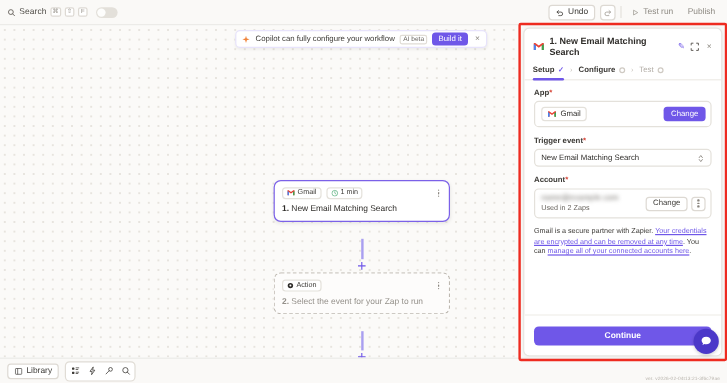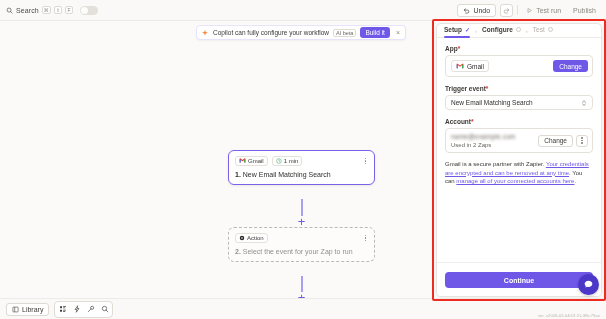--- a/index.html
+++ b/index.html
@@ -369,20 +369,36 @@
         <span>Select the event for your Zap to run</span>
       </div>
     </div>
 
     <div class="conn" style="top:255px; height:16px;"></div>
     <div class="plus-btn" style="top:270px;">+</div>
   </div>
 
   <div class="panel">
 
+    <div class="panel-head">
+      <span class="gmail-ico">
+        <svg width="10" height="7.5" viewBox="0 0 24 18">
+          <path d="M2 2h20v14H2z" fill="#fff"></path>
+          <path d="M2 2v14h4V7l6 4.5L18 7v9h4V2h-3l-7 5.2L5 2z" fill="#ea4335"></path>
+          <path d="M2 16h4V7L2 4z" fill="#4285f4"></path>
+          <path d="M18 16h4V4l-4 3z" fill="#34a853"></path>
+        </svg>
+      </span>
+      <span class="panel-title">1. New Email Matching Search</span>
+      <span class="pencil">✎</span>
+      <svg width="8" height="8" viewBox="0 0 16 16">
+        <path d="M2 5V2h3M14 5V2h-3M2 11v3h3M14 11v3h-3" fill="none" stroke="#5a5650" stroke-width="1.6" stroke-linecap="round"></path>
+      </svg>
+      <span class="x-btn">×</span>
+    </div>
 
     <div class="panel-tabs">
       <span class="tab active">
         <span>Setup</span>
         <span class="check">✓</span>
       </span>
       <span class="tab-sep">›</span>
       <span class="tab">
         <span>Configure</span>
         <span class="ring"></span>

